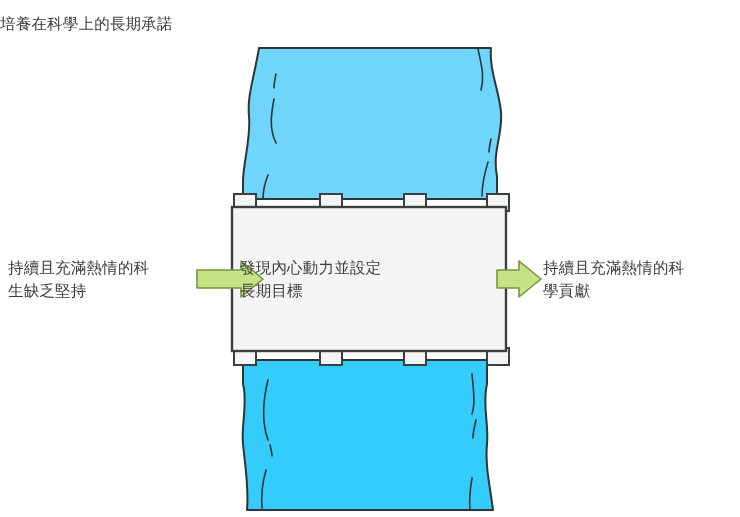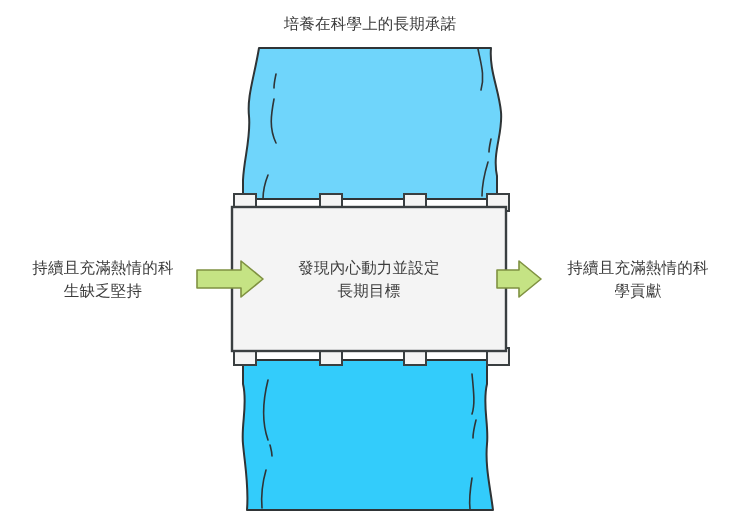--- a/index.html
+++ b/index.html
@@ -24,21 +24,20 @@
     left: 0;
     top: 0;
     width: 740px;
     height: 517px;
   }
   .txt {
     position: absolute;
     color: #3c3c3c;
     font-size: 15.5px;
     line-height: 23px;
-    text-align: center;
     white-space: pre-line;
     letter-spacing: 0.2px;
   }
   #title-text {
     left: 0;
     top: 12px;
     width: 740px;
     font-size: 15.5px;
     color: #3a3a3a;
   }

